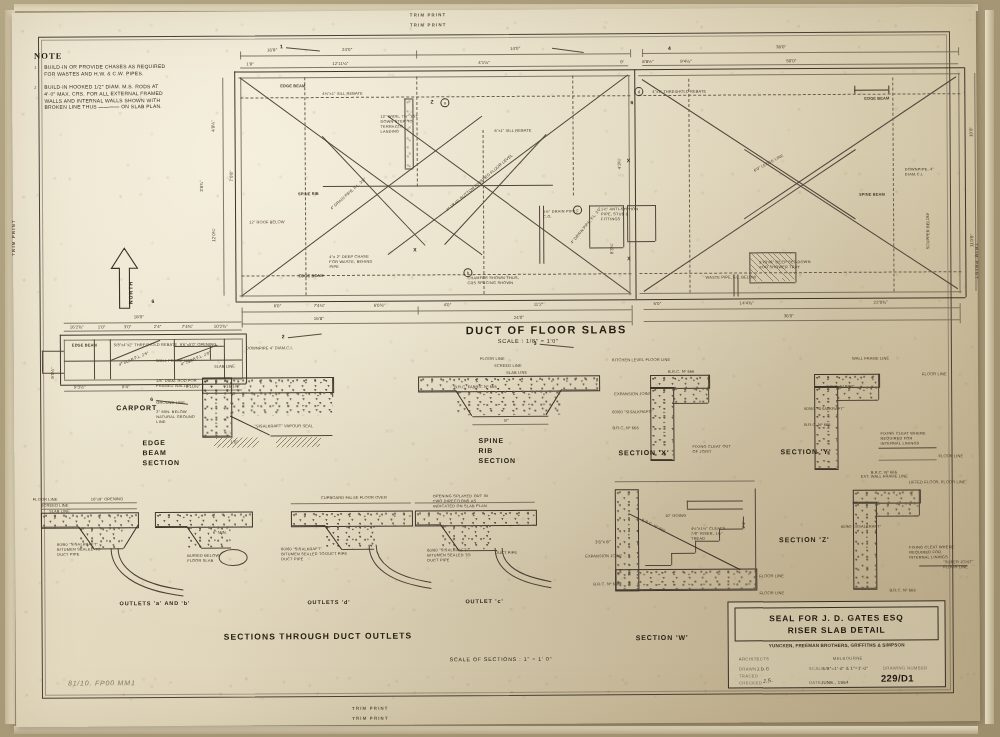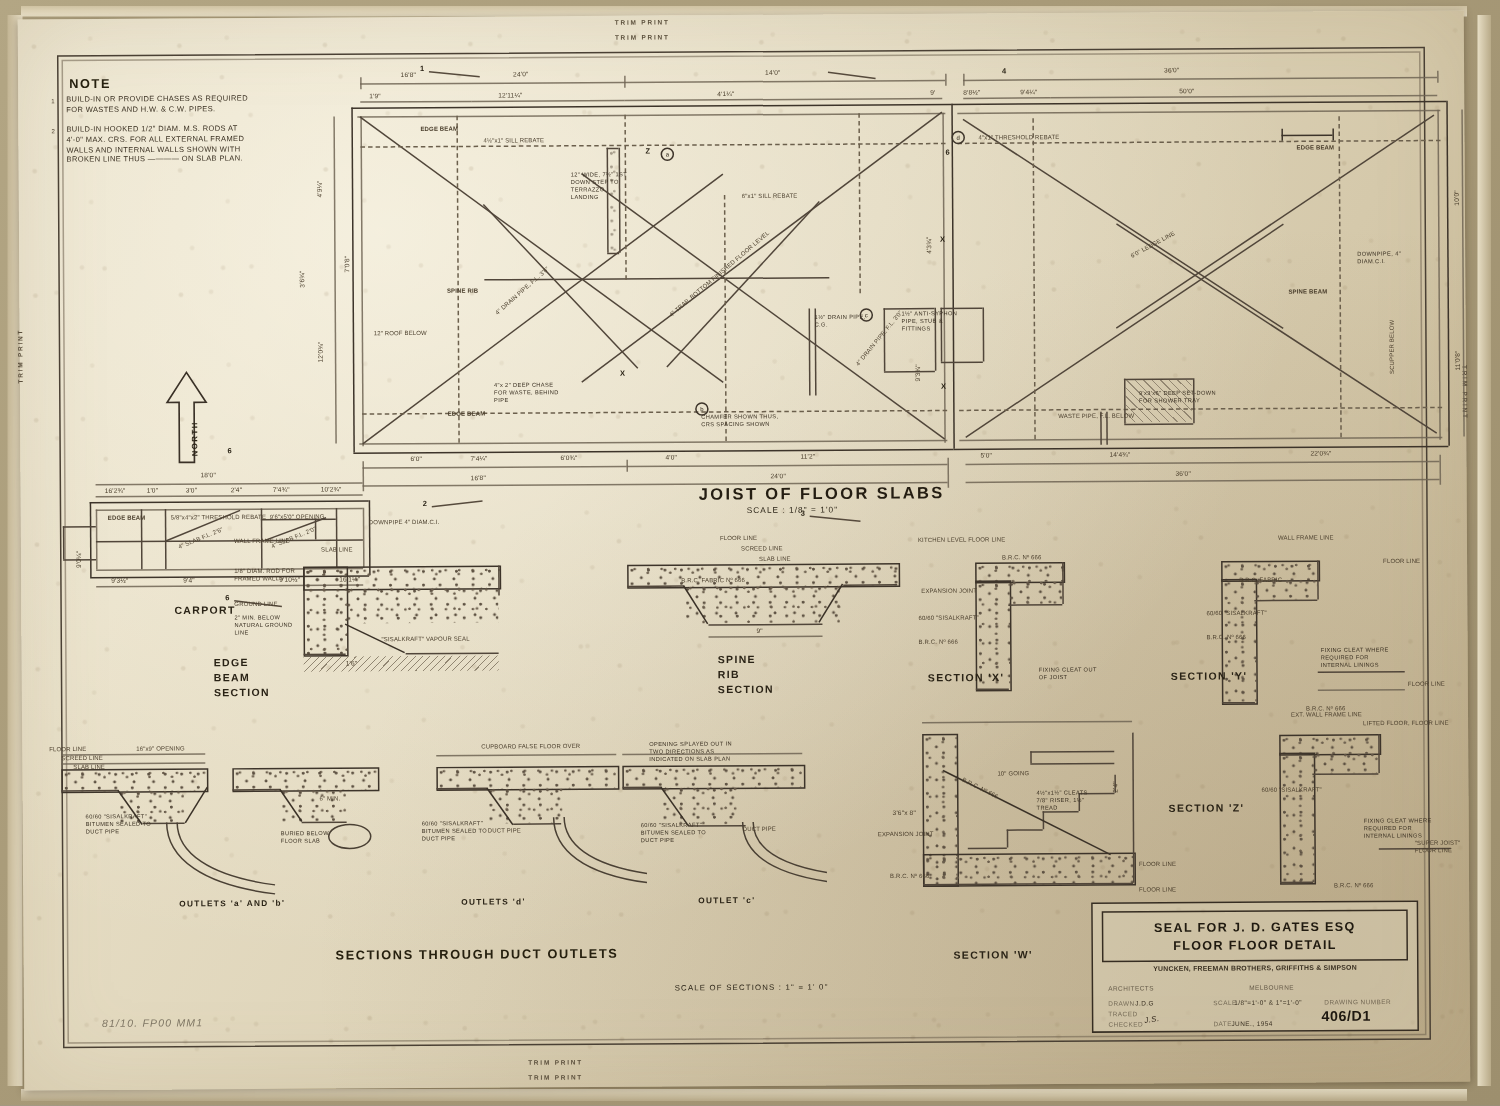--- a/index.html
+++ b/index.html
@@ -125,21 +125,21 @@
     <div id="border"></div>
     <div id="border2"></div>
 
     <div class="trim" style="left:398px;top:2px;">TRIM PRINT</div>
     <div class="trim" style="left:398px;top:12px;">TRIM PRINT</div>
     <div class="trim" style="left:336px;bottom:14px;">TRIM PRINT</div>
     <div class="trim" style="left:336px;bottom:4px;">TRIM PRINT</div>
     <div class="trim" style="left:-18px;top:222px;transform:rotate(-90deg);">TRIM PRINT</div>
     <div class="trim" style="right:-18px;top:252px;transform:rotate(90deg);">TRIM PRINT</div>
 
-    <div class="ink h2" style="left:34px;top:38px;">NOTE</div>
+    <div class="ink h2" style="left:22px;top:38px;font-family:Liberation Serif, serif;">NOTE</div>
     <div class="ink tiny" style="left:22px;top:52px;">1</div>
     <div class="ink lbl" style="left:32px;top:51px;width:170px;">BUILD-IN OR PROVIDE CHASES AS REQUIRED
 FOR WASTES AND H.W. &amp; C.W. PIPES.</div>
     <div class="ink tiny" style="left:22px;top:72px;">2</div>
     <div class="ink lbl" style="left:32px;top:71px;width:178px;">BUILD-IN HOOKED 1/2" DIAM. M.S. RODS AT
 4'-0" MAX. CRS. FOR ALL EXTERNAL FRAMED
 WALLS AND INTERNAL WALLS SHOWN WITH
 BROKEN LINE THUS ———— ON SLAB PLAN.</div>
 
     <div id="north">
@@ -320,21 +320,21 @@
       <div class="ink secmk" style="left:614px;top:148px;">X</div>
       <div class="ink secmk" style="left:614px;top:246px;">X</div>
       <div class="ink secmk" style="left:400px;top:236px;">X</div>
       <div class="ink secmk" style="left:418px;top:88px;">Z</div>
       <div class="bubble" style="left:428px;top:88px;">a</div>
       <div class="bubble" style="left:622px;top:78px;">d</div>
       <div class="bubble" style="left:450px;top:258px;">b</div>
       <div class="bubble" style="left:560px;top:196px;">c</div>
     </div>
 
-    <div class="ink h1" style="left:452px;top:314px;">JOIST OF FLOOR SLABS</div>
+    <div class="ink h1" style="left:452px;top:314px;">DUCT OF FLOOR SLABS</div>
     <div class="ink" style="left:484px;top:328px;font-size:5.5px;letter-spacing:.7px;">SCALE : 1/8" = 1'0"</div>
 
     <div>
       <div class="lnl" style="left:46px;top:322px;width:186px;"></div>
       <div class="lnl" style="left:46px;top:372px;width:186px;"></div>
       <div class="lnlv" style="left:46px;top:322px;height:50px;"></div>
       <div class="lnlv" style="left:232px;top:322px;height:50px;"></div>
       <div class="ln thin" style="left:50px;top:327px;width:178px;"></div>
       <div class="ln thin" style="left:50px;top:367px;width:178px;"></div>
       <div class="lnv thin" style="left:50px;top:327px;height:40px;"></div>
@@ -571,37 +571,37 @@
       <div class="ink tiny" style="left:480px;top:540px;">DUCT PIPE</div>
       <div class="ink h3" style="left:450px;top:588px;font-size:5.5px;">OUTLET 'c'</div>
 
       <div class="ink h2" style="left:208px;top:620px;">SECTIONS THROUGH DUCT OUTLETS</div>
       <div class="ink" style="left:434px;top:646px;font-size:5.2px;letter-spacing:.8px;">SCALE OF SECTIONS : 1" = 1' 0"</div>
     </div>
 
     <div id="tb">
       <div id="tb-name">
         <div style="font-size:8.4px;font-weight:bold;letter-spacing:.9px;color:#201a10;">SEAL  FOR  J. D. GATES  ESQ</div>
-        <div style="font-size:8.4px;font-weight:bold;letter-spacing:.9px;color:#201a10;margin-top:2px;">FLOOR  FLOOR  DETAIL</div>
+        <div style="font-size:8.4px;font-weight:bold;letter-spacing:.9px;color:#201a10;margin-top:2px;">RISER  SLAB  DETAIL</div>
       </div>
       <div class="tbrow" style="left:6px;top:41px;right:6px;text-align:center;font-weight:bold;font-size:4.6px;letter-spacing:.15px;">YUNCKEN, FREEMAN BROTHERS, GRIFFITHS &amp; SIMPSON</div>
 
       <div class="tbrow" style="left:10px;top:54px;opacity:.7;">ARCHITECTS</div>
       <div class="tbrow" style="left:104px;top:54px;opacity:.7;">MELBOURNE</div>
 
       <div class="tbrow" style="left:10px;top:64px;opacity:.6;">DRAWN</div>
       <div class="tbrow" style="left:28px;top:64px;">J.D.G</div>
       <div class="tbrow" style="left:10px;top:71px;opacity:.6;">TRACED</div>
       <div class="tbrow" style="left:10px;top:78px;opacity:.6;">CHECKED</div>
       <div class="tbrow" style="left:34px;top:75px;font-style:italic;font-size:5.2px;transform:rotate(-8deg);">J.S.</div>
 
       <div class="tbrow" style="left:80px;top:64px;opacity:.6;">SCALE</div>
       <div class="tbrow" style="left:94px;top:64px;">1/8"=1'-0" &amp; 1"=1'-0"</div>
       <div class="tbrow" style="left:80px;top:78px;opacity:.6;">DATE</div>
       <div class="tbrow" style="left:92px;top:78px;">JUNE., 1954</div>
 
       <div class="tbrow" style="left:154px;top:64px;opacity:.6;">DRAWING NUMBER</div>
-      <div style="position:absolute;left:152px;top:71px;font-size:9.5px;font-weight:bold;letter-spacing:.4px;color:#1e1810;">406/D1</div>
+      <div style="position:absolute;left:152px;top:71px;font-size:9.5px;font-weight:bold;letter-spacing:.4px;color:#1e1810;">229/D1</div>
     </div>
 
     <div class="ink" style="left:52px;bottom:40px;font-size:7px;letter-spacing:.8px;color:#5e5546;opacity:.75;font-style:italic;">81/10. FP00 MM1</div>
   </div>
 </div>
 
 </body></html>

